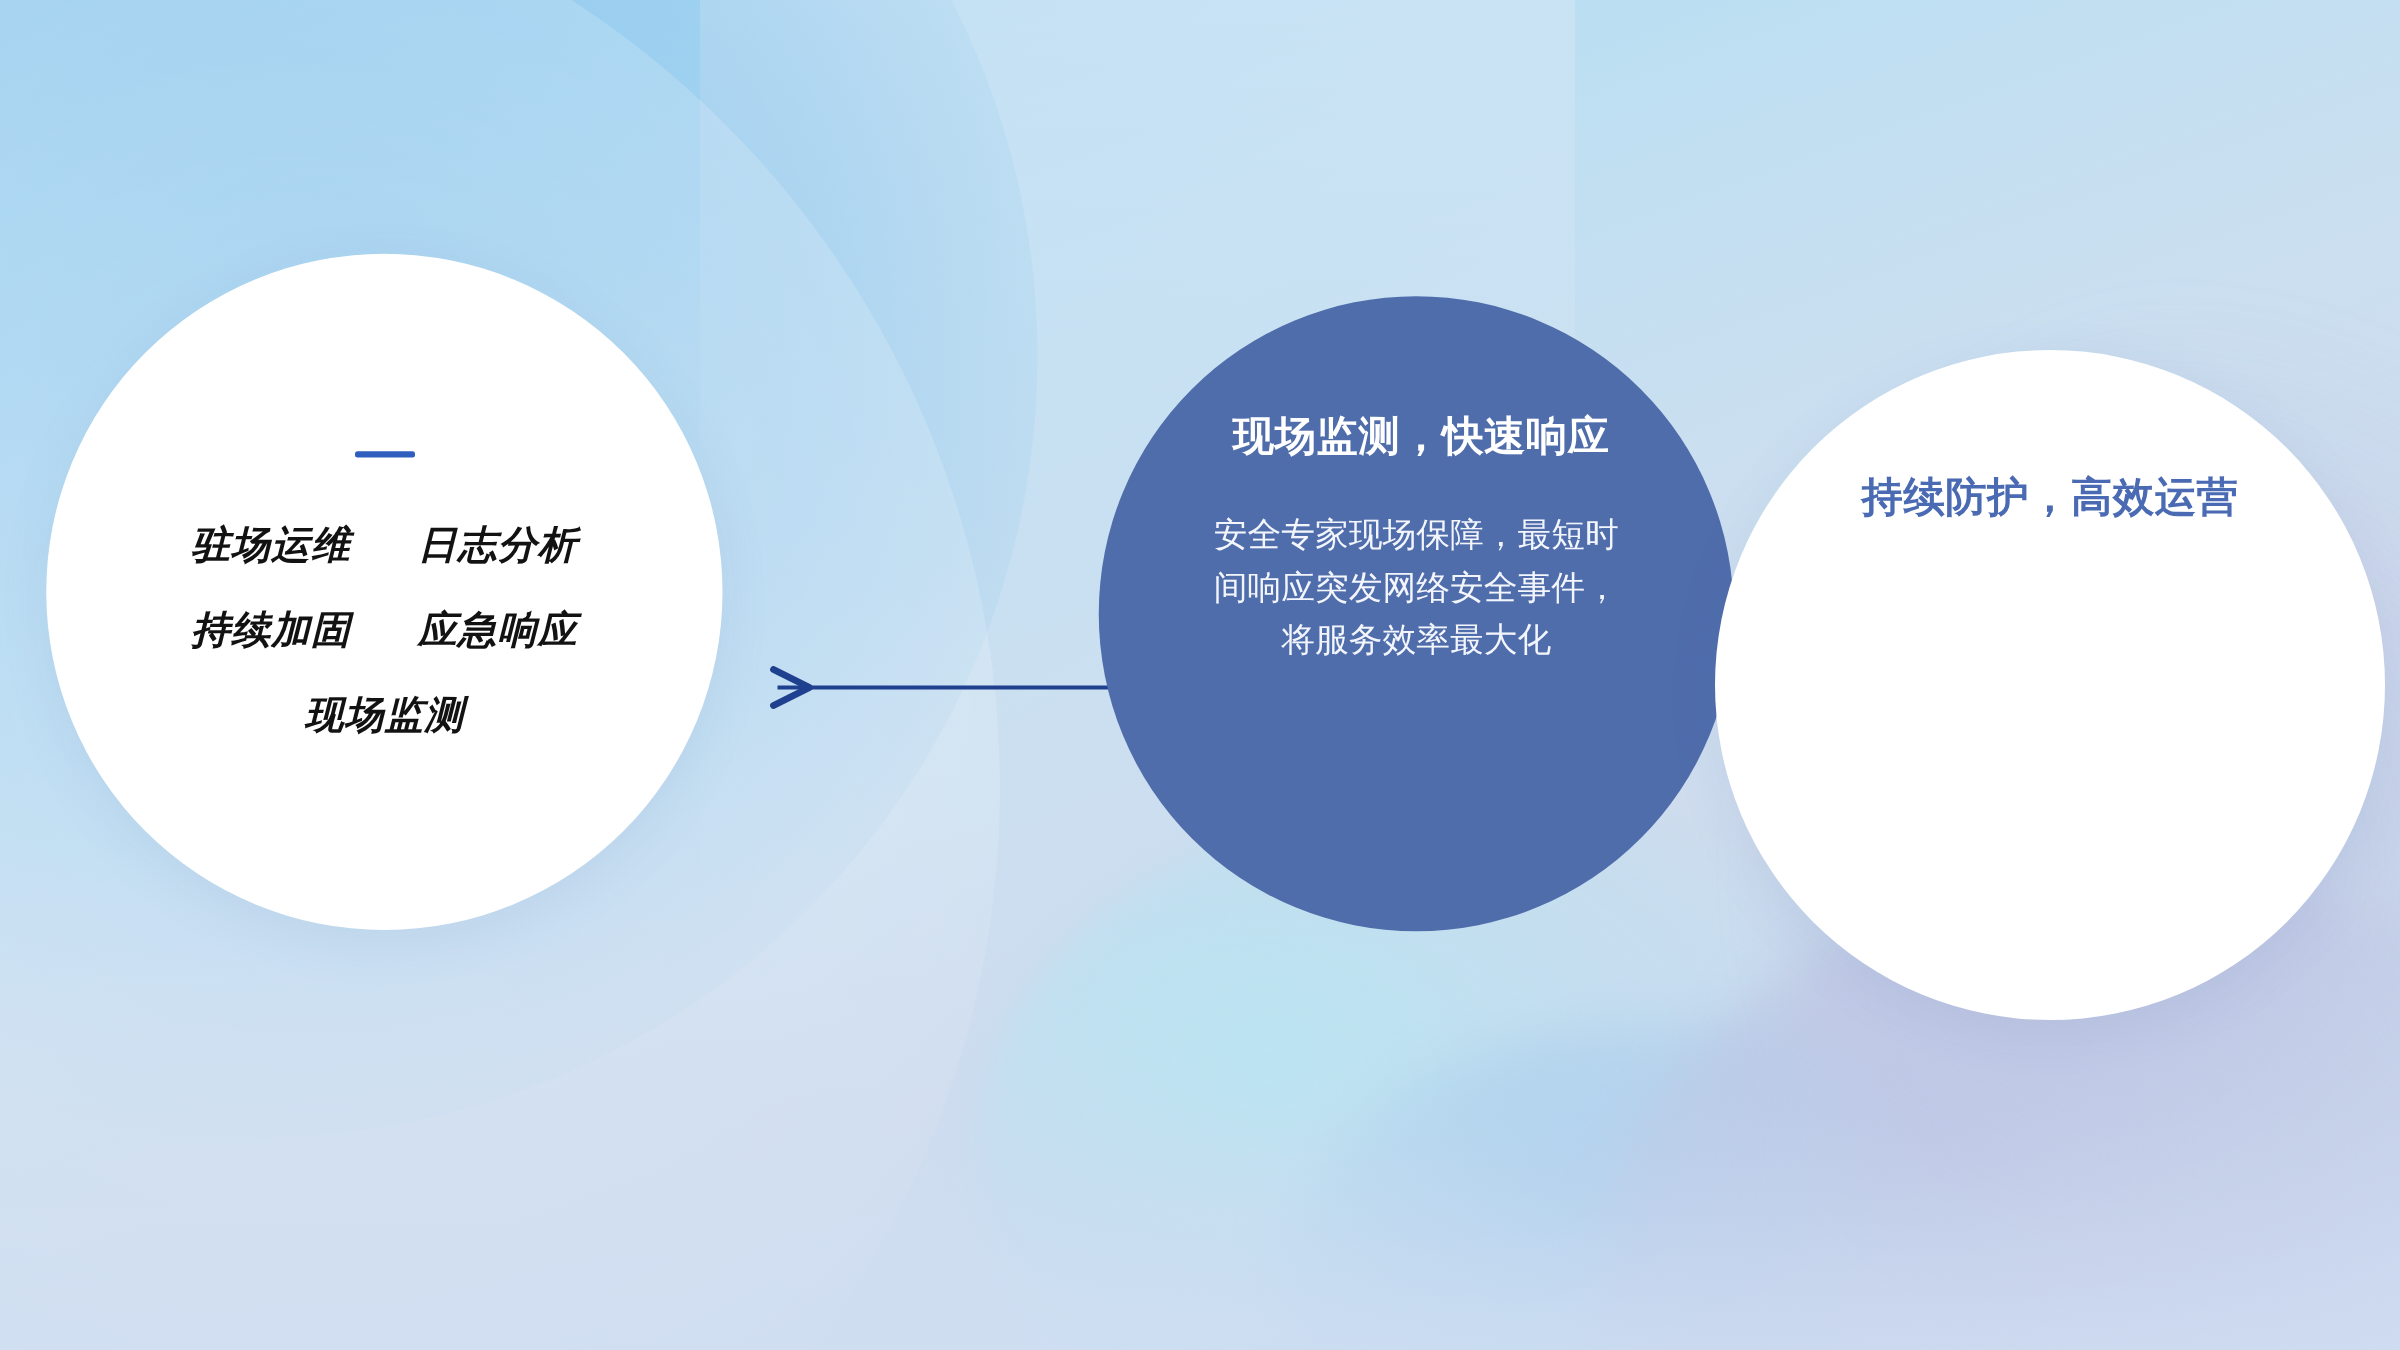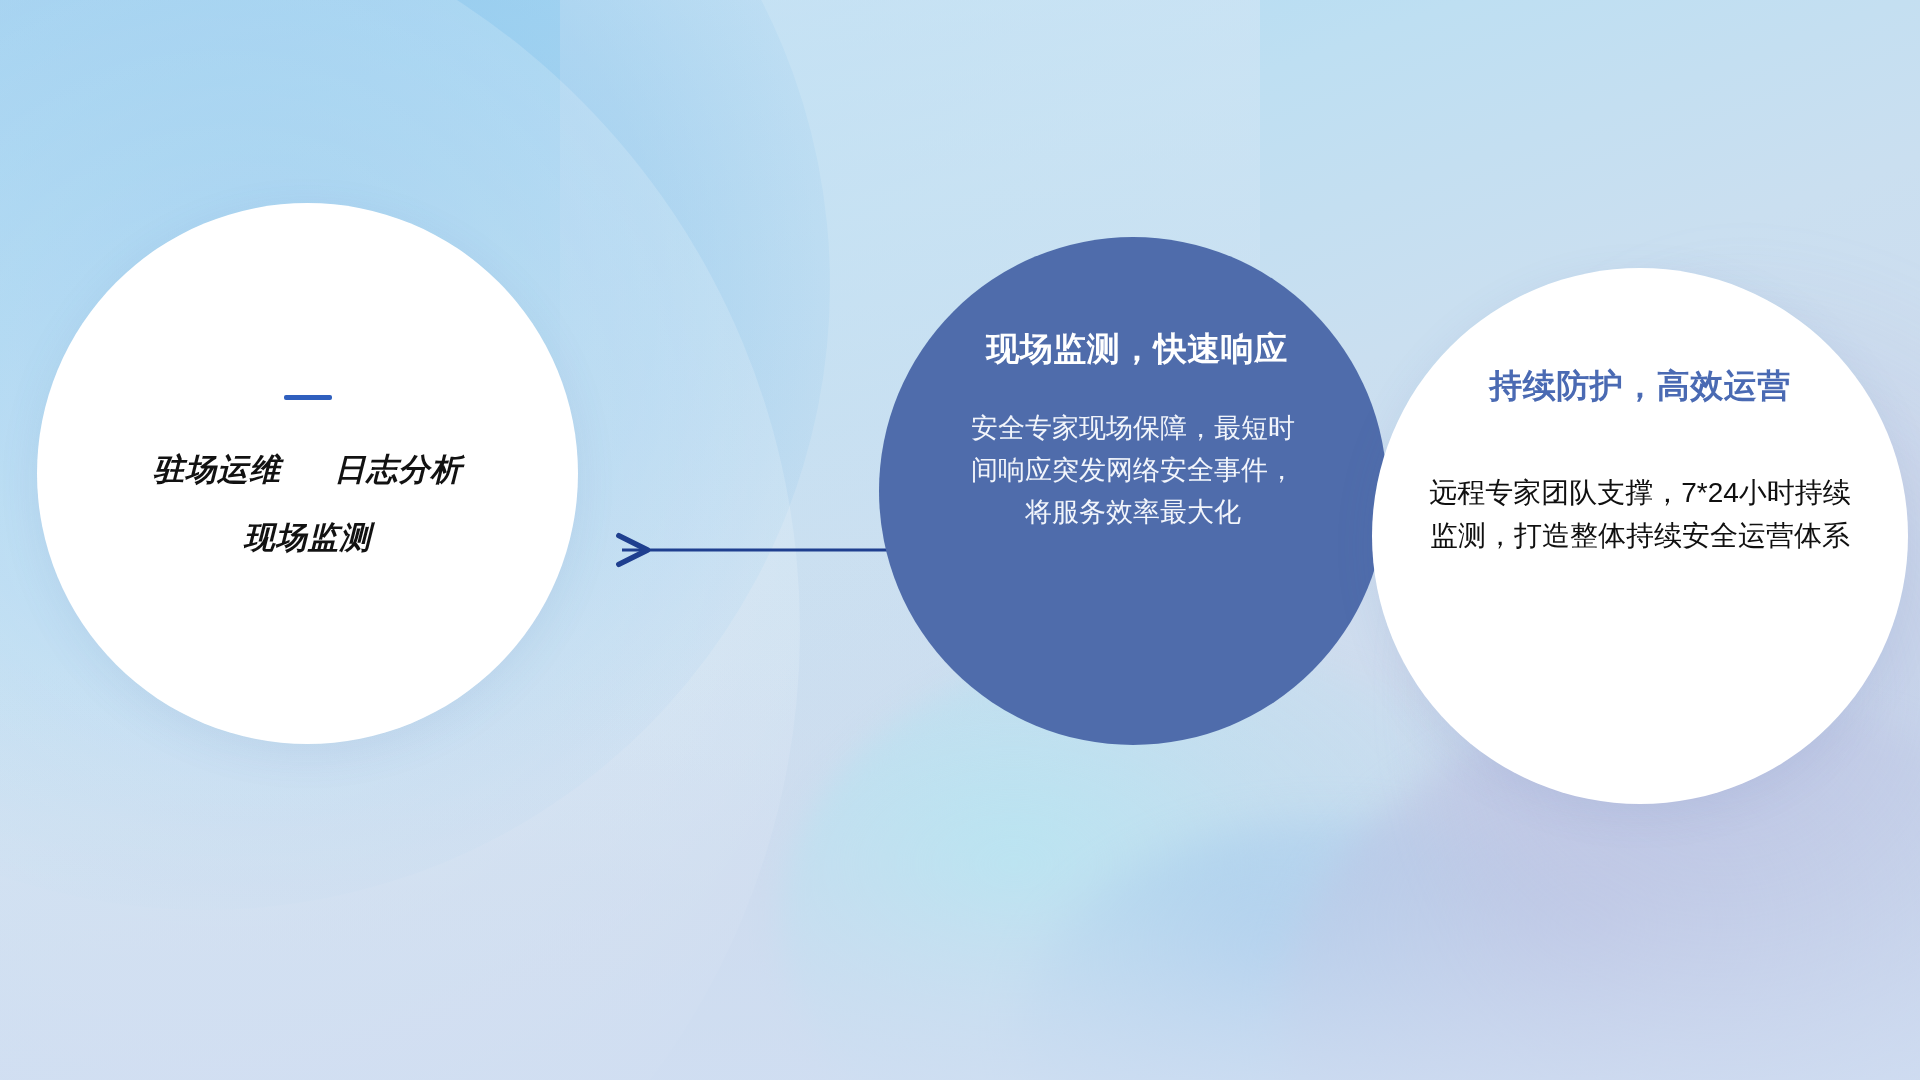--- a/index.html
+++ b/index.html
@@ -165,21 +165,21 @@
     margin-top:36px;
     width:330px;
     color:#f2f5fb;
     font-size:27px;
     line-height:1.55;
     text-align:center;
   }
 
   
   #circle-right {
-    left:1372px; top:268px;
+    left:1372px; top:280px;
     width:536px; height:536px;
     background:#ffffff;
     z-index:3;
     box-shadow:0 10px 40px rgba(85,120,175,0.10);
     padding-top:96px;
   }
   #right-title {
     color:#4a6ab3;
     font-weight:bold;
     font-size:33px;
@@ -226,28 +226,32 @@
     <line x1="296" y1="30" x2="14" y2="30" stroke="#1f3f8f" stroke-width="3.2" marker-end="url(#arrowhead-left)"></line>
   </svg>
 
   <div class="circle" id="circle-left">
     <div id="left-divider"></div>
     <div class="left-line" id="left-line-1">
       <span>驻场运维</span>
       <span class="left-gap"></span>
       <span>日志分析</span>
     </div>
+    <div class="left-line" id="left-line-2">
+      <span>持续加固</span>
+      <span class="left-gap"></span>
+      <span>应急响应</span>
+    </div>
     <div class="left-line" id="left-line-3">
       <span>现场监测</span>
     </div>
   </div>
 
   <div class="circle" id="circle-middle">
     <div id="middle-title">现场监测，快速响应</div>
     <div id="middle-body">安全专家现场保障，最短时间响应突发网络安全事件，将服务效率最大化</div>
   </div>
 
   <div class="circle" id="circle-right">
     <div id="right-title">持续防护，高效运营</div>
-    <div id="right-body">远程专家团队支撑，7*24小时持续监测，打造整体持续安全运营体系</div>
   </div>
 
 </div>
 
 </body></html>

